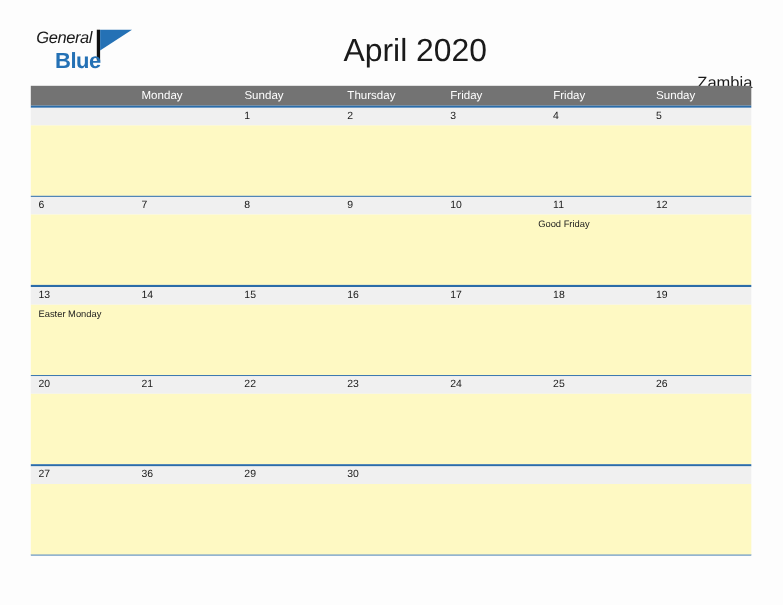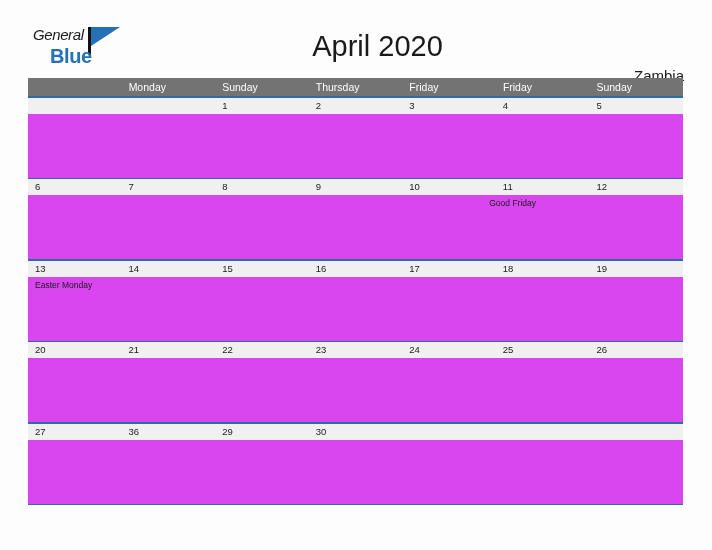--- a/index.html
+++ b/index.html
@@ -154,21 +154,21 @@
     display: flex;
     width: 655px;
     height: 16px;
     background: #f0f0f0;
   }
 
   .week-body {
     display: flex;
     width: 655px;
     height: 64px;
-    background: #d946ef;
+    background: #fef9c3;
     gap: 20px;
   }
 
   .num-cell {
     flex: 0 0 93.57px;
     width: 93.57px;
     font-size: 9.5px;
     line-height: 16px;
     color: #1a1a1a;
     padding-left: 7px;

